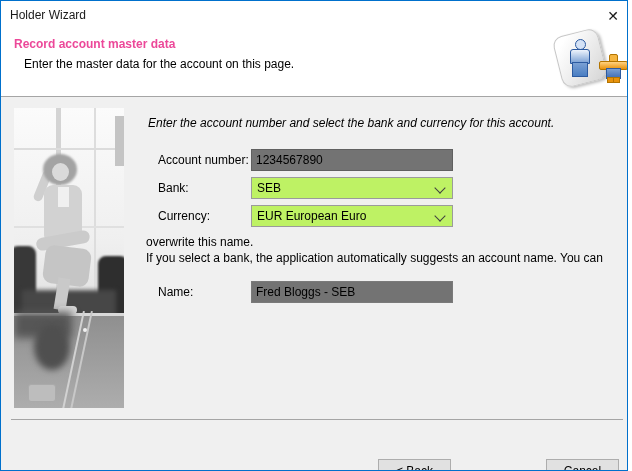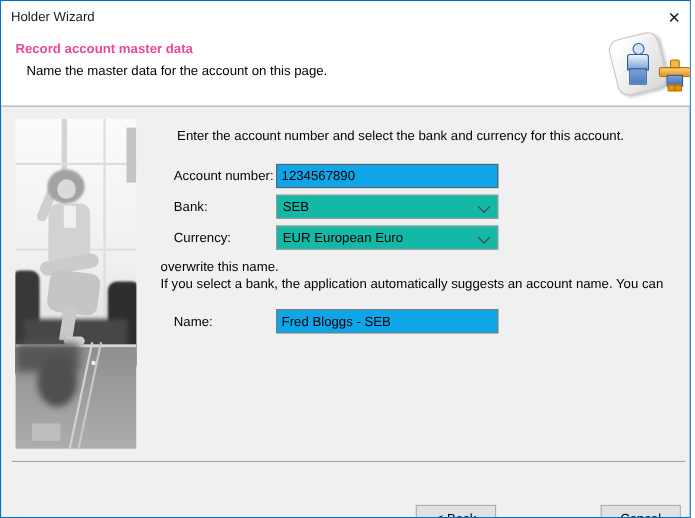--- a/index.html
+++ b/index.html
@@ -62,28 +62,28 @@
   .tbl{left:0;top:208px;width:110px;height:92px;background:linear-gradient(#8f8f8f,#adadad);}
   .tbl div{position:absolute;}
   .refl-chair{left:0;top:-4px;width:58px;height:26px;background:#565656;filter:blur(4px);}
   .refl-head{left:20px;top:8px;width:36px;height:46px;background:#4f4f4f;border-radius:50%;filter:blur(3px);}
   .refl-edge1{left:58px;top:-6px;width:2px;height:105px;background:#d2d2d2;transform:rotate(12deg);}
   .refl-edge2{left:66px;top:-6px;width:2px;height:105px;background:#c8c8c8;transform:rotate(12deg);}
   .refl-dot{left:69px;top:12px;width:4px;height:4px;border-radius:50%;background:#f0f0f0;}
   .refl-pad{left:14px;top:68px;width:26px;height:16px;background:#bdbdbd;border:1px solid #aaa;border-radius:3px;}
 
   
-  .instruction{position:absolute;left:160px;top:115px;width:470px;}
+  .instruction{position:absolute;left:147px;top:115px;width:470px;font-style:italic;}
   .flabel{position:absolute;left:157px;text-align:right;}
   .textbox{position:absolute;left:250px;width:202px;height:22px;box-sizing:border-box;
-    border:1px solid #606060;background:#0ea5e9;padding:0 4px;outline:none;
+    border:1px solid #606060;background:#737373;padding:0 4px;outline:none;
     font-family:"Liberation Sans",sans-serif;font-size:12px;color:#000;}
   .textbox.soft{border-color:#7a7a7a;}
   .combo{position:absolute;left:250px;width:202px;height:22px;box-sizing:border-box;
-    border:1px solid #9b9b9b;background:#14b8a6;display:flex;align-items:center;padding:0 5px;cursor:default;}
+    border:1px solid #9b9b9b;background:#bef264;display:flex;align-items:center;padding:0 5px;cursor:default;}
   .chev{position:absolute;right:8px;top:6px;width:7px;height:7px;
     border-right:1px solid #404040;border-bottom:1px solid #404040;transform:rotate(45deg);}
   .note{position:absolute;left:145px;top:233px;line-height:16px;}
 
   
   .footer-divider{position:absolute;left:10px;top:418px;width:612px;height:1px;background:#a5a5a5;}
   .btn{position:absolute;top:432px;width:73px;height:23px;box-sizing:border-box;
     background:#e1e1e1;border:1px solid #adadad;font-family:"Liberation Sans",sans-serif;
     font-size:12px;color:#000;padding:0;cursor:default;margin-top:26px;}
   .btn-back{left:377px}.btn-next{left:461px}.btn-cancel{left:545px}
@@ -92,21 +92,21 @@
 </head>
 <body>
 
 <div class="window">
 
   <div class="header-area">
     <span class="win-title">Holder Wizard</span>
     <span class="close-btn">✕</span>
 
     <div class="page-title">Record account master data</div>
-    <div class="page-subtitle">Name the master data for the account on this page.</div>
+    <div class="page-subtitle">Enter the master data for the account on this page.</div>
 
     <div class="wiz-icon">
       <div class="tile"></div>
       <div class="bp-head"></div>
       <div class="bp-body"></div>
       <div class="bp-legs"></div>
       <div class="of-head"></div>
       <div class="of-arms"></div>
       <div class="of-body"></div>
       <div class="of-foot1"></div>

